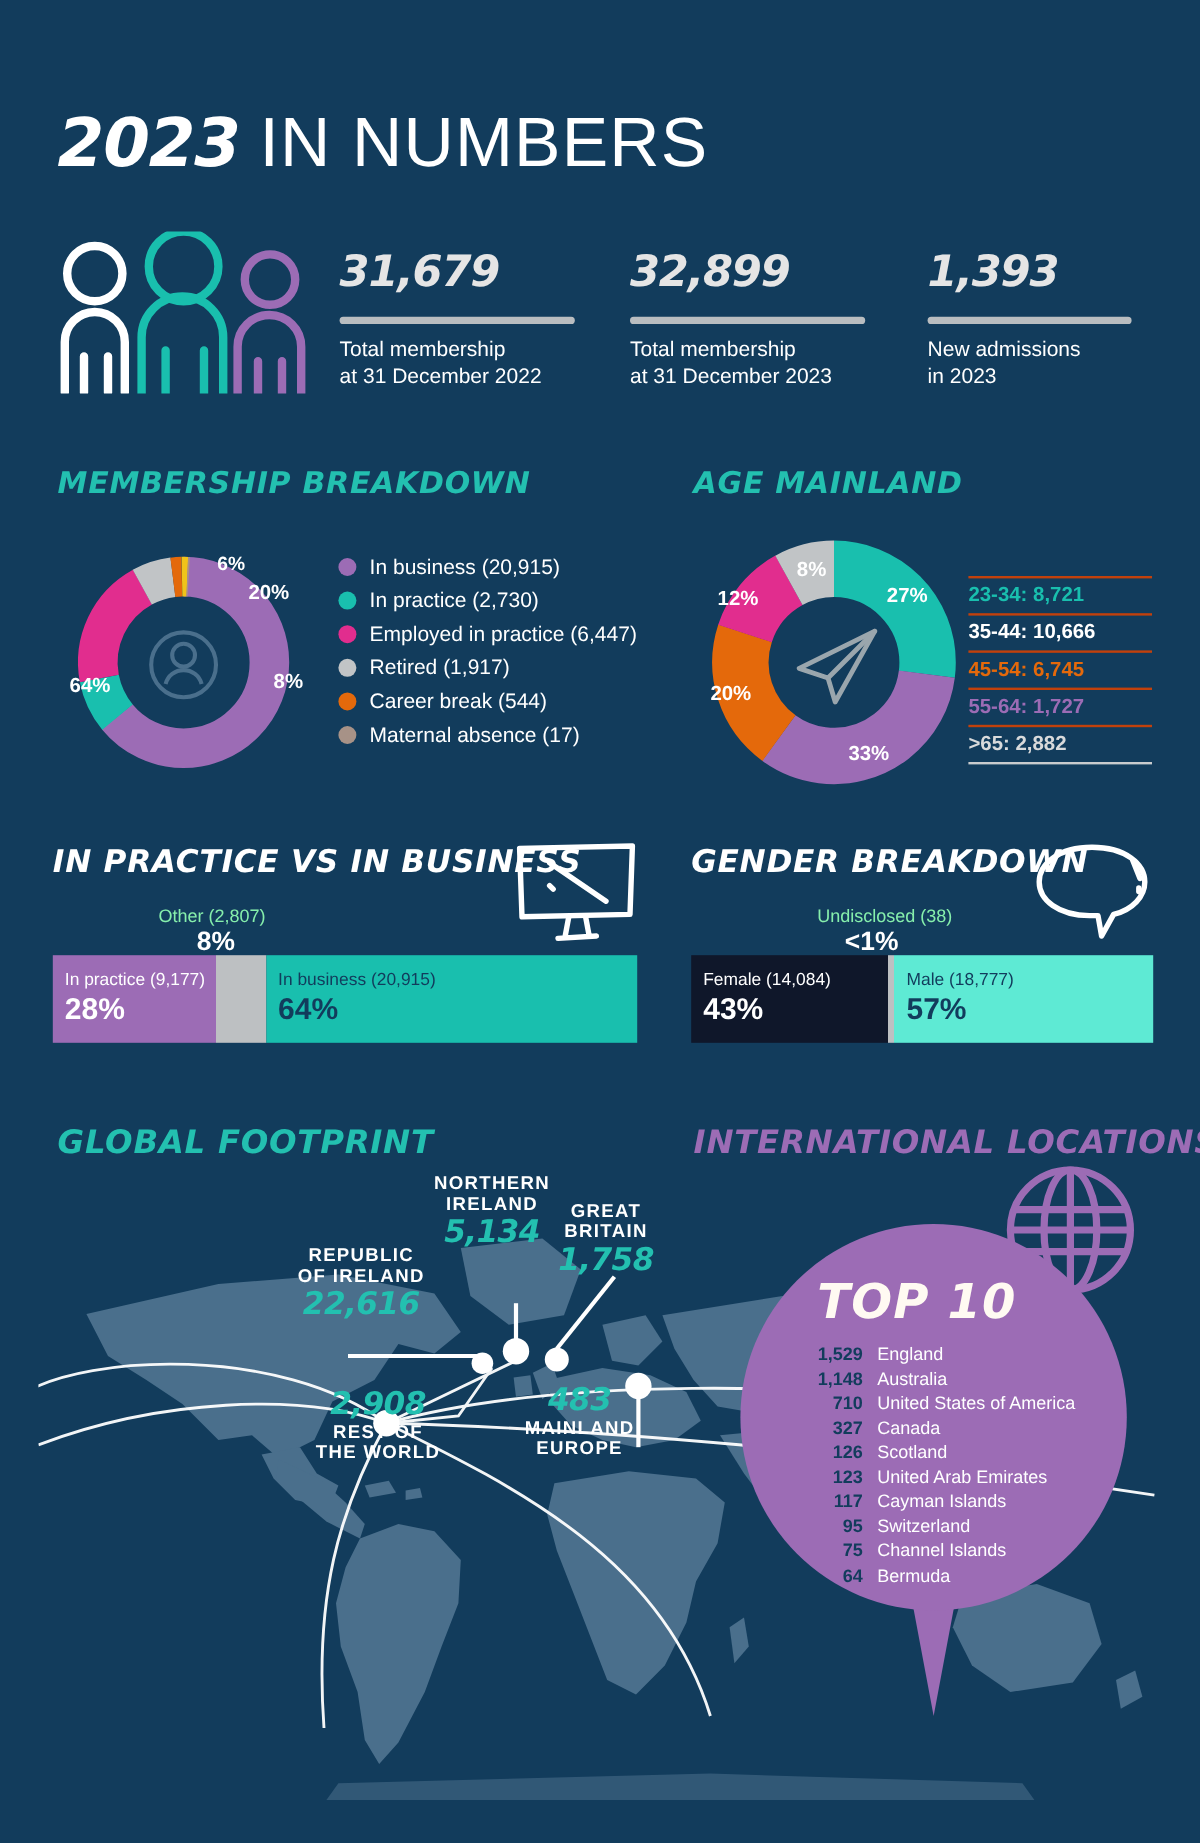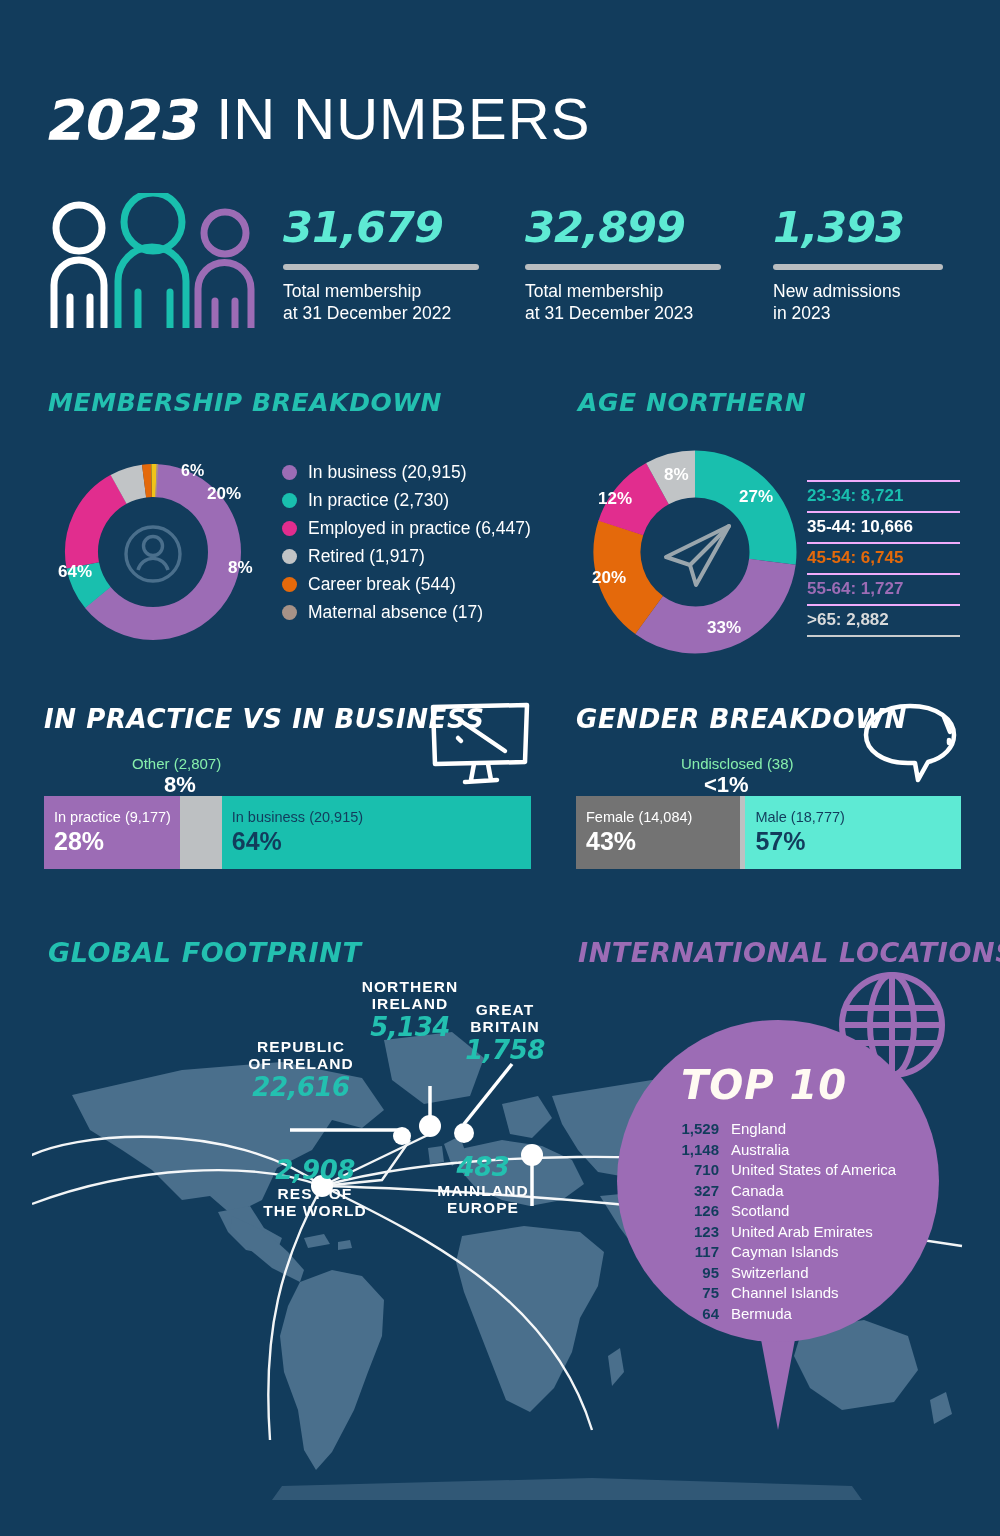--- a/index.html
+++ b/index.html
@@ -14,21 +14,21 @@
   .title { position:absolute; left:48px; top:85px; font-size:57px; letter-spacing:.5px; white-space:nowrap; }
   .title .brush { font-family:"DejaVu Sans", sans-serif; font-weight:bold; font-style:italic;
                   font-size:56px; letter-spacing:-1px; }
   .title .thin { font-weight:300; font-size:58px; letter-spacing:1px; }
 
   
   .people { position:absolute; left:46px; top:193px; width:215px; height:135px; }
 
   .stat { position:absolute; top:196px; }
   .stat .num { font-family:"DejaVu Sans", sans-serif; font-weight:bold; font-style:italic;
-               font-size:43px; letter-spacing:-1px; line-height:62px; color:#5eead4; }
+               font-size:36px; letter-spacing:-1px; line-height:62px; color:#e5e5e5; }
   .stat .rule { height:6px; background:#b9bdc0; border-radius:3px; margin:6px 0 10px 0; }
   .stat .cap { font-size:17.5px; line-height:22px; font-weight:400; color:#fff; }
   #stat0 { left:283px; width:196px; }
   #stat1 { left:525px; width:196px; }
   #stat2 { left:773px; width:170px; }
 
   
   .heading { position:absolute; font-family:"DejaVu Sans", sans-serif; font-weight:bold; font-style:italic;
              font-size:25px; letter-spacing:.6px; white-space:nowrap; }
   .h-teal { color:#23c0b0; }
@@ -40,21 +40,21 @@
   .donut-lbl { position:absolute; font-size:17px; font-weight:bold; color:#fff; }
 
   
   .legend { position:absolute; left:282px; top:458px; }
   .lg-row { display:flex; align-items:center; height:28px; }
   .lg-dot { width:15px; height:15px; border-radius:50%; margin-right:11px; flex:0 0 15px; }
   .lg-txt { font-size:17.5px; color:#ffffff; white-space:nowrap; }
 
   
   .agelist { position:absolute; left:807px; top:480px; width:153px; }
-  .age-row { border-top:2px solid #f0abfc; padding:4px 0 5px 0; }
+  .age-row { border-top:2px solid #c2410c; padding:4px 0 5px 0; }
   .age-row:last-child { border-bottom:2px solid #c9ccce; }
   .age-txt { font-size:17px; font-weight:bold; white-space:nowrap; }
 
   
   .barblock { position:absolute; }
   .bar-top { position:relative; height:48px; }
   .bar-top .t1 { position:absolute; font-size:15px; color:#86efac; white-space:nowrap; }
   .bar-top .t2 { position:absolute; font-size:22px; font-weight:bold; color:#fff; }
   .bar { display:flex; height:73px; width:100%; }
   .seg { position:relative; height:100%; }
@@ -183,21 +183,21 @@
     <div class="lg-row">
       <span class="lg-dot" style="background:#e4690b"></span>
       <span class="lg-txt">Career break (544)</span>
     </div>
     <div class="lg-row">
       <span class="lg-dot" style="background:#a79287"></span>
       <span class="lg-txt">Maternal absence (17)</span>
     </div>
   </div>
 
-  <div class="heading h-teal" style="left:578px; top:388px;">AGE NORTHERN</div>
+  <div class="heading h-teal" style="left:578px; top:388px;">AGE MAINLAND</div>
 
   <div class="donut" style="left:580px; top:437px; width:230px; height:230px;">
     <svg viewBox="0 0 230 230" width="230" height="230">
       <g transform="translate(115,115)">
         <g fill="none" stroke-width="47">
 
           <circle r="78" stroke="#19bfae" stroke-dasharray="132.3 357.7" transform="rotate(-90)"></circle>
 
           <circle r="78" stroke="#9c6cb5" stroke-dasharray="161.7 328.3" transform="rotate(7.2)"></circle>
 
@@ -281,21 +281,21 @@
       </g>
     </svg>
   </div>
 
   <div class="barblock" style="left:576px; top:748px; width:385px;">
     <div class="bar-top">
       <div class="t1" style="left:105px; top:7px;">Undisclosed (38)</div>
       <div class="t2" style="left:128px; top:24px;">&lt;1%</div>
     </div>
     <div class="bar">
-      <div class="seg light" style="width:42.5%; background:#737373;">
+      <div class="seg light" style="width:42.5%; background:#0f172a;">
         <span class="s1">Female (14,084)</span>
         <span class="s2">43%</span>
       </div>
       <div class="seg" style="width:1.5%; background:#bdc0c2;"></div>
       <div class="seg dark" style="width:56%; background:#5eead4;">
         <span class="s1">Male (18,777)</span>
         <span class="s2">57%</span>
       </div>
     </div>
   </div>

